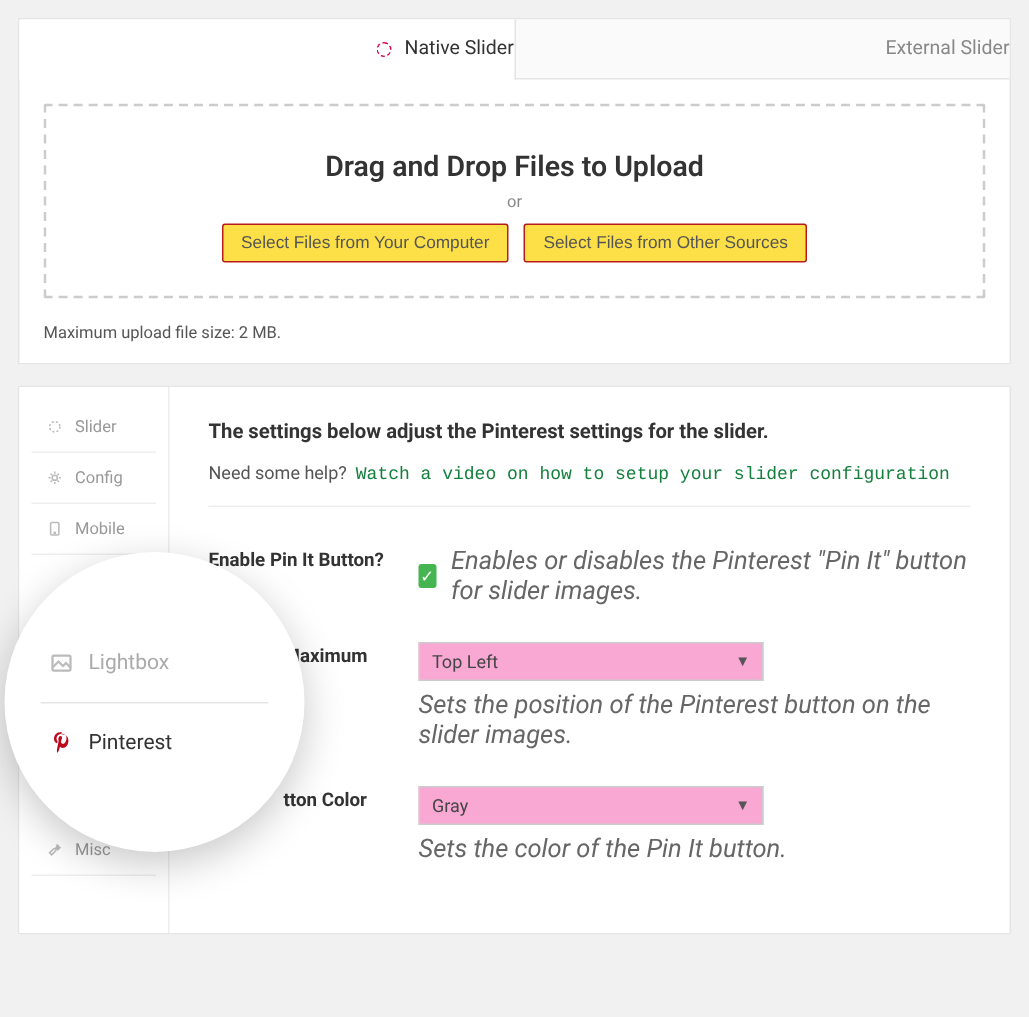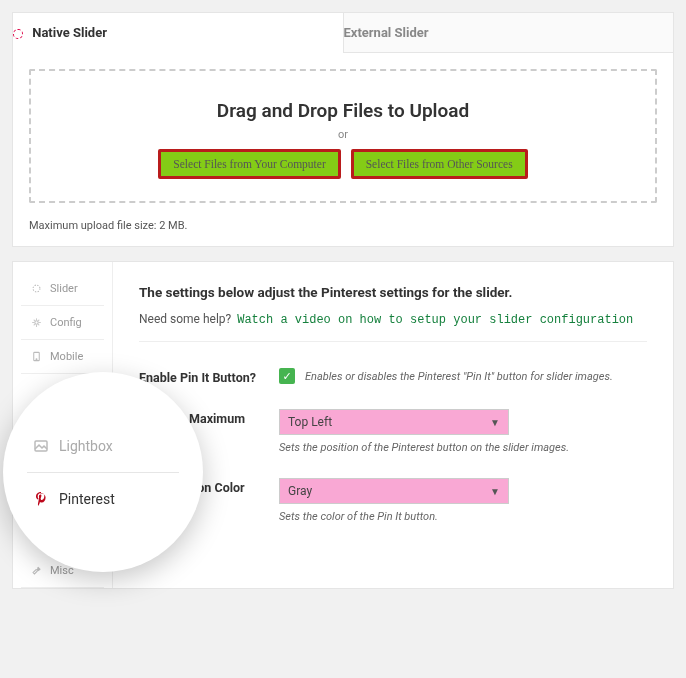--- a/index.html
+++ b/index.html
@@ -13,24 +13,24 @@
   .panel {
     background: #fff;
     border: 1px solid #e5e5e5;
     margin-bottom: 14px;
   }
 
   
   .tabs { display: flex; }
   .tab {
     flex: 1;
-    text-align: left;
+    text-align: right;
     padding: 12px 0;
     font-size: 13px;
-    font-weight: 700;
+    font-weight: 400;
     color: #888;
     background: #fafafa;
     border-bottom: 1px solid #e5e5e5;
     cursor: pointer;
   }
   .tab.active {
     background: #fff;
     color: #333;
     border-bottom: 1px solid #fff;
   }
@@ -41,28 +41,27 @@
   .dropzone {
     border: 2px dashed #ccc;
     border-radius: 2px;
     padding: 28px 12px 22px;
     text-align: center;
   }
   .dropzone h2 { font-size: 19px; font-weight: 600; margin-bottom: 6px; }
   .dropzone .or { font-size: 11px; color: #888; margin-bottom: 8px; }
   .dz-buttons { display: flex; gap: 10px; justify-content: center; }
   .btn {
-    background: #84cc16;
-    border: 3px solid #b91c1c;
+    background: #fde047;
+    border: 1px solid #b91c1c;
     border-radius: 2px;
     padding: 6px 12px;
     font-size: 11.5px;
     color: #555;
     cursor: pointer;
-    font-family: Liberation Serif, serif;
   }
   .maxsize { font-size: 11px; color: #555; padding: 8px 16px 14px; }
 
   
   .settings { display: flex; position: relative; }
   .sidebar {
     width: 100px;
     border-right: 1px solid #eee;
     padding: 10px 0 0 0;
     background: #fff;
@@ -88,21 +87,21 @@
 
   .row { display: flex; align-items: flex-start; margin-bottom: 24px; }
   .row .label { width: 140px; font-size: 12.5px; font-weight: 700; color: #333; padding-top: 2px; }
   .row .field { flex: 1; }
   .checkline { display: flex; align-items: center; gap: 10px; }
   .chk {
     width: 16px; height: 16px; background: #46b450; border-radius: 2px;
     display: inline-flex; align-items: center; justify-content: center;
     color: #fff; font-size: 11px;
   }
-  .desc { font-size: 11px; font-style: italic; color: #666; }
+  .desc { font-size: 17px; font-style: italic; color: #666; }
   .select {
     width: 230px; height: 26px; border: 1px solid #ccc; background: #f9a8d4;
     display: flex; align-items: center; justify-content: space-between;
     padding: 0 8px; font-size: 12px; color: #444; margin-bottom: 6px;
     cursor: pointer;
   }
   .select .caret { font-size: 10px; color: #555; }
 
   
   .magnify {

